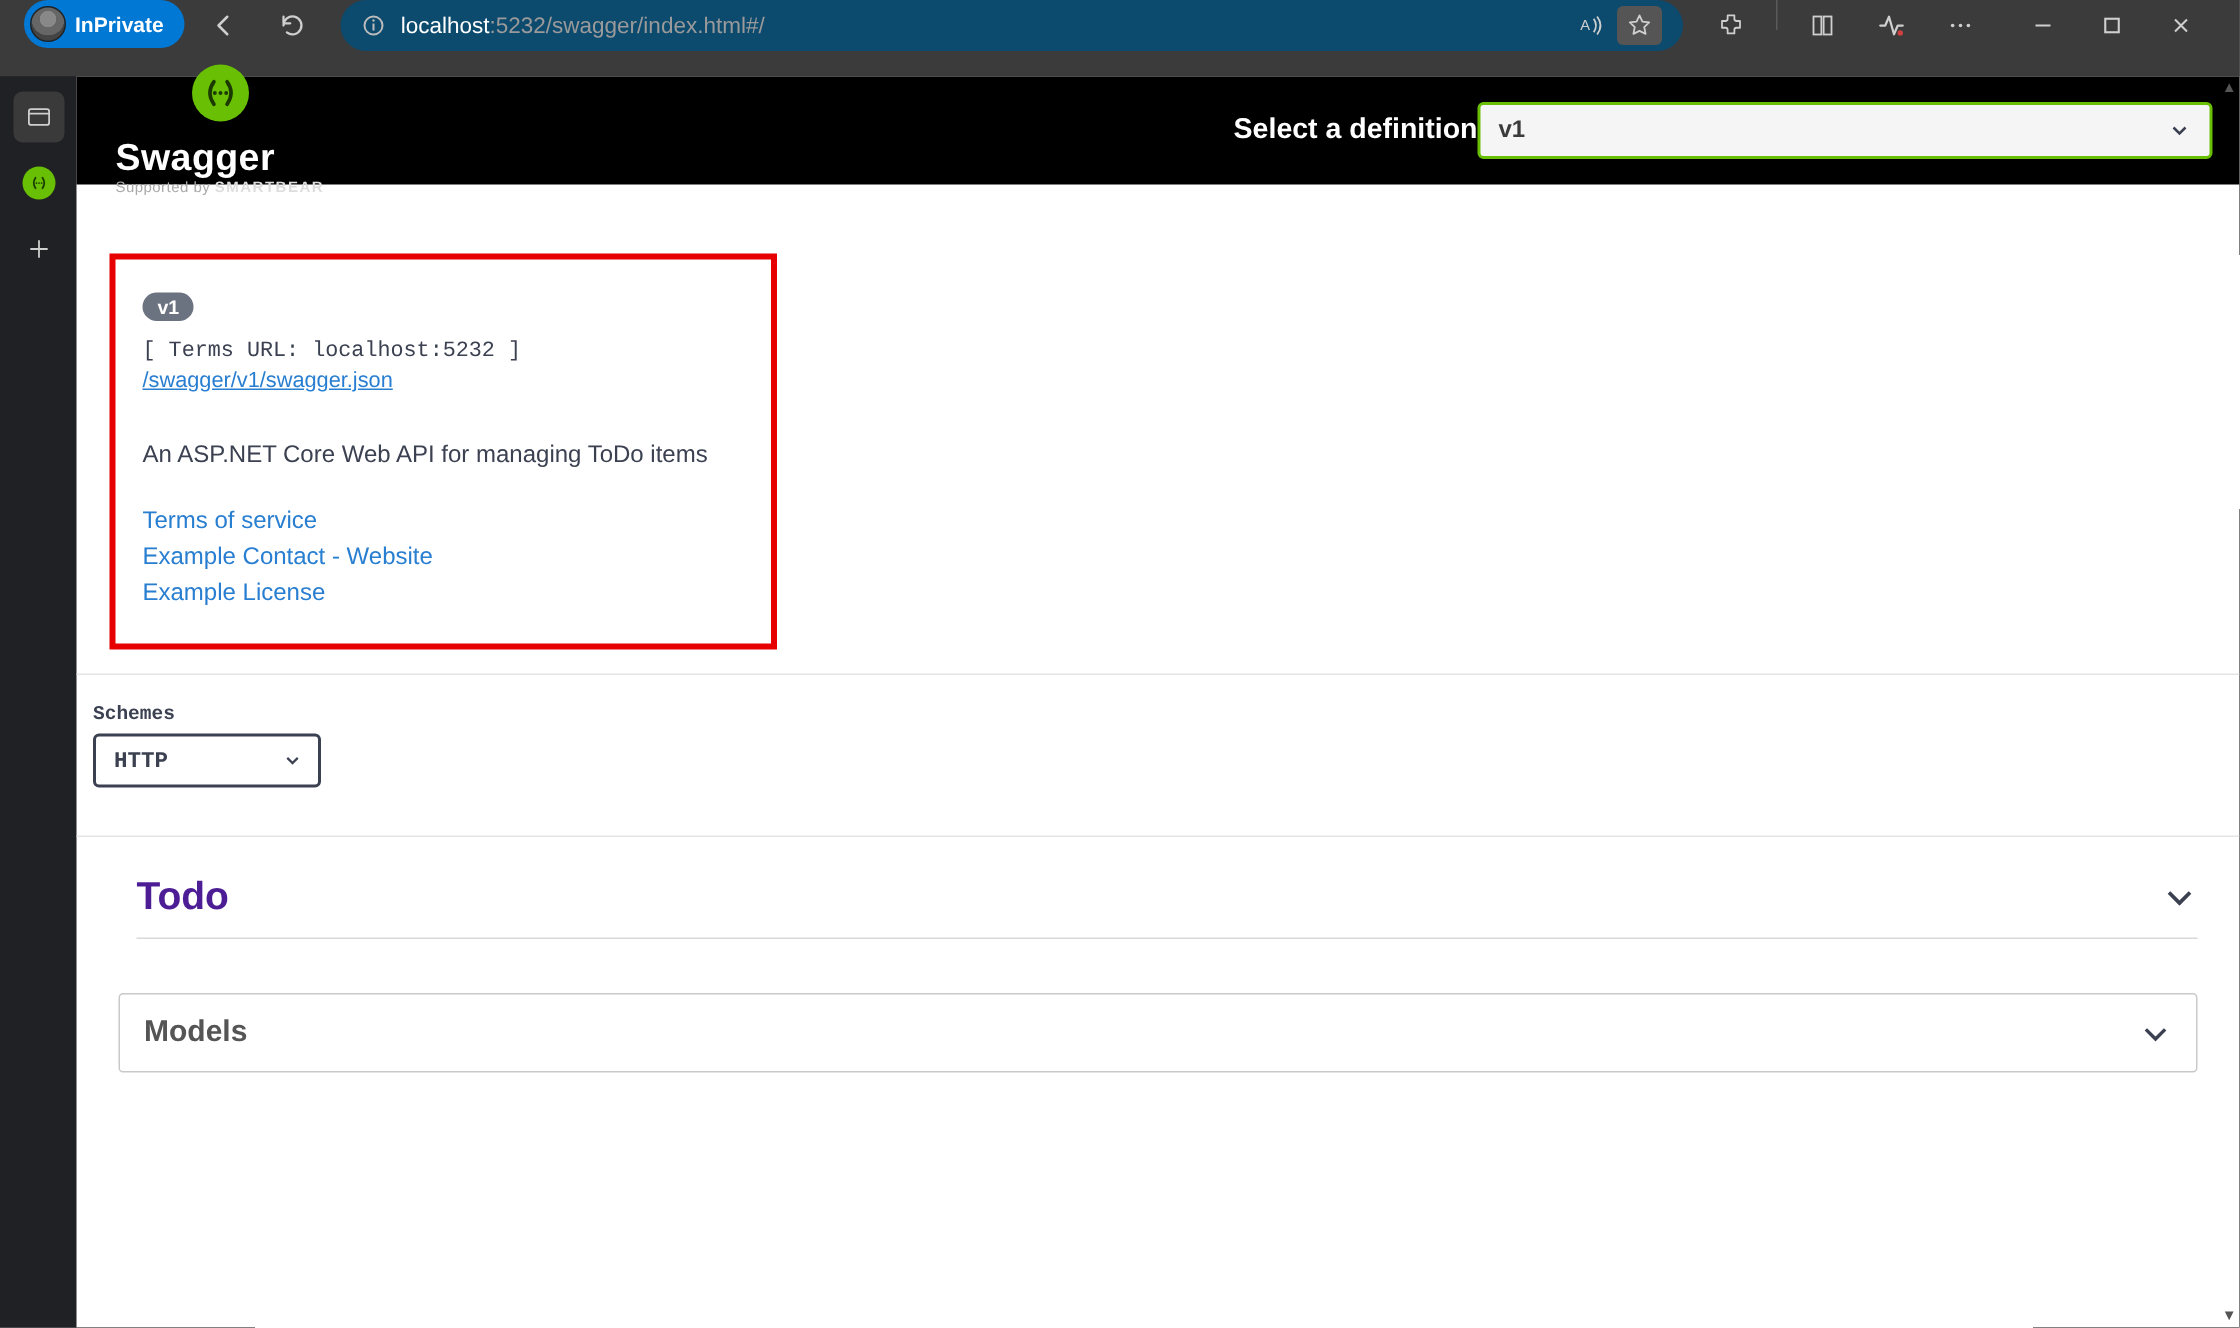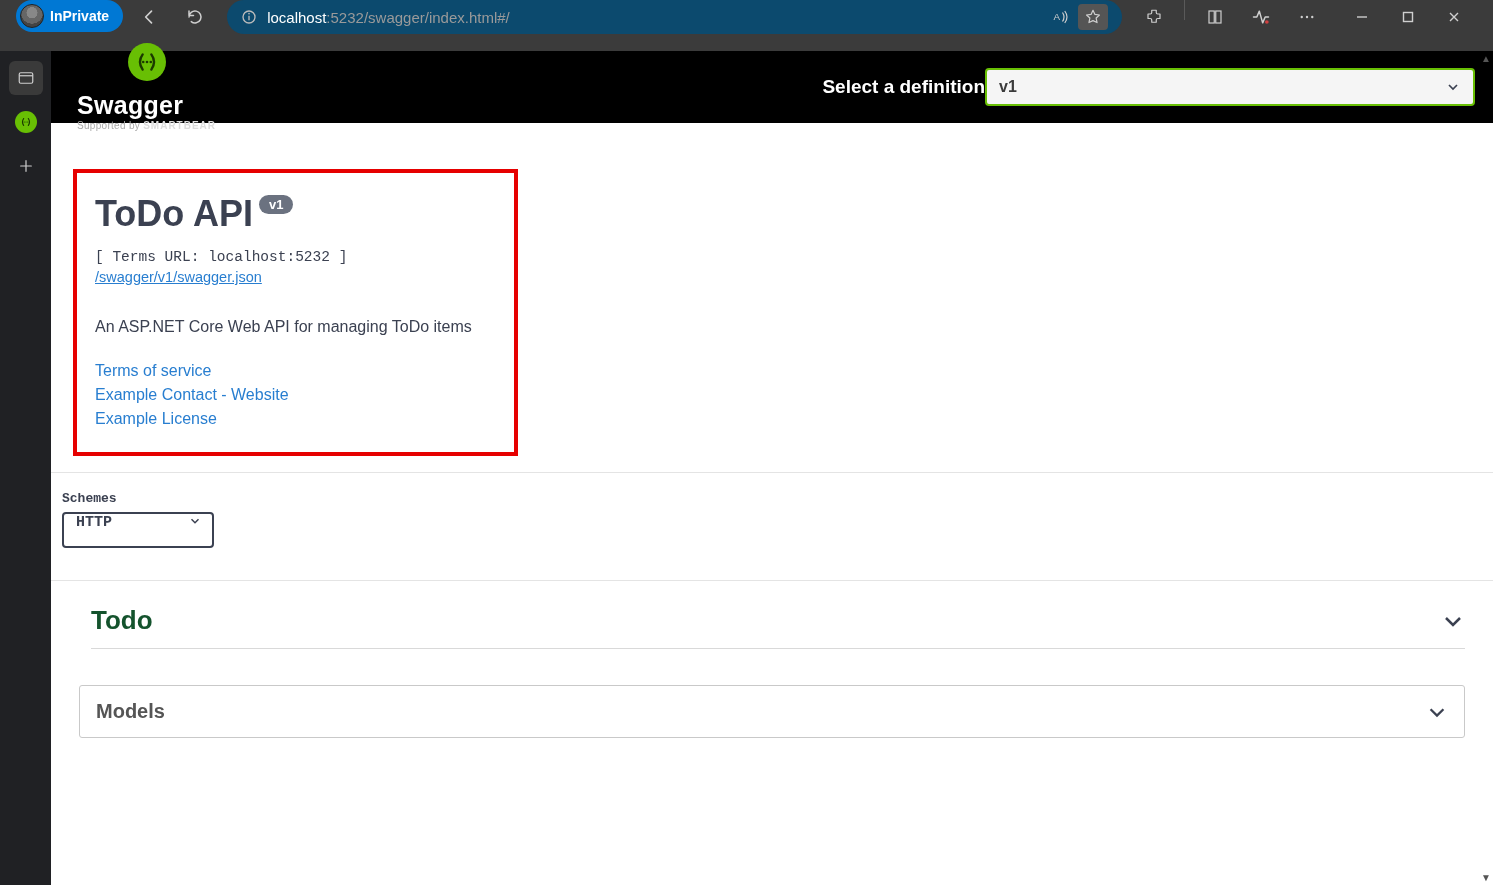--- a/index.html
+++ b/index.html
@@ -87,26 +87,26 @@
   .base-url { font-family: "Consolas","Courier New",monospace; font-size:14.5px; color:#3b4151; margin-top:14px;}
   .json-link { color:#287ed0; font-size:14.5px; margin-top:4px; display:inline-block;}
   .api-desc { font-size:16px; color:#3b4151; margin-top:32px;}
   .info-links { margin-top:26px; display:flex; flex-direction:column; gap:6px;}
   .info-links a { color:#287ed0; font-size:16px; text-decoration:none;}
   
   .schemes-section { border-top:1px solid #e4e4e4; margin-top:16px; padding:18px 28px 32px 11px;font-family:Liberation Mono, monospace;}
   .schemes-label { font-size:13px; font-weight:700; color:#3b4151;}
   .schemes-select {
     margin-top:6px; width:152px; height:36px; border:2px solid #3b4151; border-radius:4px; background:#fff;
-    display:flex; align-items:flex-start; justify-content:space-between; padding:0 10px 0 12px; font-weight:700; font-size:15px; color:#3b4151;
+    display:flex; align-items:center; justify-content:space-between; padding:0 10px 0 12px; font-weight:700; font-size:15px; color:#3b4151;
   }
   
   .tags-section { border-top:1px solid #e4e4e4; padding: 24px 28px 0 40px;}
   .tag-row { display:flex; align-items:center; justify-content:space-between; padding-bottom:12px; border-bottom:1px solid #d9d9d9; cursor:pointer;}
-  .tag-row h3 { font-size:26px; font-weight:700; color:#14532d;text-align:right;}
+  .tag-row h3 { font-size:26px; font-weight:700; color:#4c1d95;text-align:right;}
   
   .models-section { padding: 36px 28px 0 28px;}
   .models-row {
     display:flex; align-items:center; justify-content:space-between;
     border:1px solid #c9c9c9; border-radius:3px; padding:14px 16px; cursor:pointer;
   }
   .models-row h4 { font-size:20px; font-weight:700; color:#555;}
   
   svg { display:block; }
   .chev { stroke:#3b4151; stroke-width:2.5; fill:none; }
@@ -250,21 +250,20 @@
               <path class="chev" d="M6 9l6 6 6-6"></path>
             </svg>
         </div>
       </div>
     </div>
 
     <div class="swagger-body">
 
       <div class="info-block">
         <div class="api-title">
-          <span>ToDo API</span>
           <span class="version-pill">v1</span>
         </div>
         <div class="base-url">
           <span>[ Terms URL: </span><span>localhost:5232</span><span> ]</span>
         </div>
         <a class="json-link" href="#">/swagger/v1/swagger.json</a>
         <div class="api-desc">An ASP.NET Core Web API for managing ToDo items</div>
         <div class="info-links">
           <a href="#">Terms of service</a>
           <a href="#">Example Contact - Website</a>

